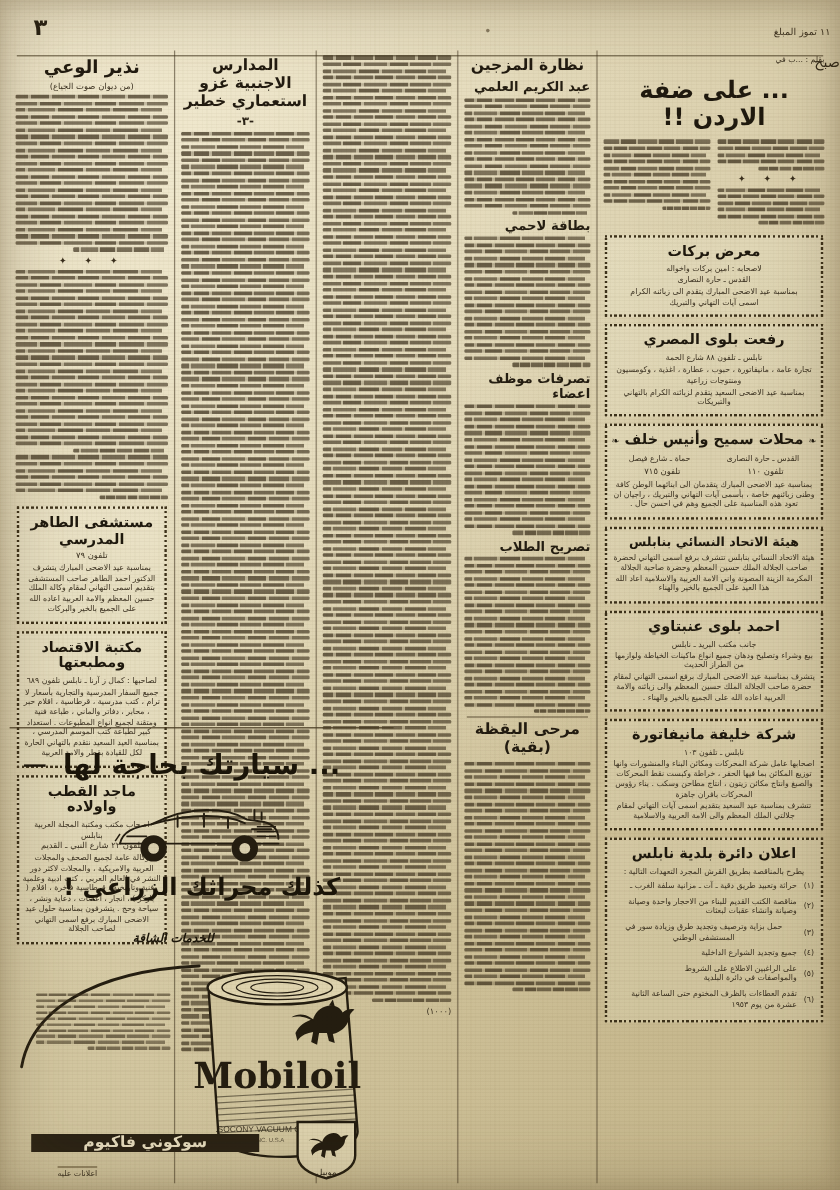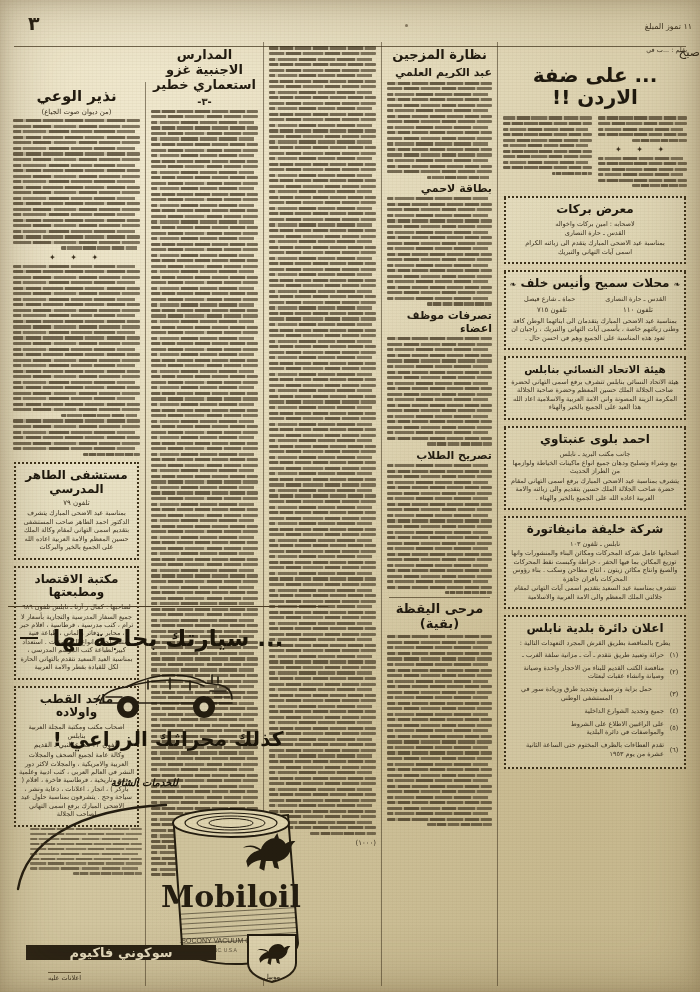--- a/index.html
+++ b/index.html
@@ -42,21 +42,21 @@
   .mh-dot{position:absolute;top:16px;left:405px;width:3px;height:3px;border-radius:50%;background:#4a3c24;opacity:.6;}
 
   
   .cols{position:absolute;top:42px;left:8px;right:8px;bottom:6px;display:flex;flex-direction:row;}
   .col{position:relative;box-sizing:border-box;padding:2px 5px 0 5px;}
   .col + .col{border-right:1px solid rgba(60,48,28,.55);}
   .c1{width:194px;}  
   .c2{width:116px;}
   .c3{width:118px;}
   .c4{width:118px;}
-  .c5{width:138px;margin-top:40px;} 
+  .c5{width:138px;} 
 
   
   .hl-main{
     text-align:center;font-size:20px;font-weight:bold;color:#1f190e;
     letter-spacing:0px;margin:10px 0 6px 0;line-height:1.1;
   }
   .hl-med{text-align:center;font-size:13px;font-weight:bold;color:#221b10;margin:4px 0 3px 0;line-height:1.15;}
   .hl-sm{text-align:right;font-size:11px;font-weight:bold;color:#241d11;margin:3px 0 2px 0;line-height:1.2;}
   .hl-sub{text-align:center;font-size:7px;color:#3b3120;margin:0 0 3px 0;}
   .hl-num{text-align:center;font-size:10px;font-weight:bold;margin:0 0 3px 0;}
@@ -212,20 +212,27 @@
       </div>
 
       <div class="adbox dotted">
         <div class="ad-title">معرض بركات</div>
         <div class="ad-sub">لاصحابه : امين بركات واخواله</div>
         <div class="ad-sub">القدس ـ حارة النصارى</div>
         <div class="ad-sub">بمناسبة عيد الاضحى المبارك يتقدم الى زبائنه الكرام</div>
         <div class="ad-sub">اسمى آيات التهاني والتبريك</div>
       </div>
 
+      <div class="adbox dotted">
+        <div class="ad-title">رفعت بلوى المصري</div>
+        <div class="ad-sub">نابلس ـ تلفون ٨٨ شارع الحمة</div>
+        <div class="ad-sub">تجارة عامة ، مانيفاتورة ، حبوب ، عطارة ، اغذية ، وكومسيون</div>
+        <div class="ad-sub">ومنتوجات زراعية</div>
+        <div class="ad-sub">بمناسبة عيد الاضحى السعيد يتقدم لزبائنه الكرام بالتهاني والتبريكات</div>
+      </div>
 
       <div class="adbox dotted">
         <div class="ad-title">
           <span class="orn">❧</span>
           <span>محلات سميح وأنيس خلف</span>
           <span class="orn">❧</span>
         </div>
         <div style="display:flex;justify-content:space-around;">
           <div class="ad-sub">القدس ـ حارة النصارى</div>
           <div class="ad-sub">حماة ـ شارع فيصل</div>
@@ -239,37 +246,37 @@
 
       <div class="adbox dotted">
         <div class="ad-title sm">هيئة الاتحاد النسائي بنابلس</div>
         <div class="ad-sub">هيئة الاتحاد النسائي بنابلس تتشرف برفع اسمى التهاني لحضرة صاحب الجلالة الملك حسين المعظم وحضرة صاحبة الجلالة المكرمة الزينة المصونة واني الامة العربية والاسلامية اعاد الله هذا العيد على الجميع بالخير والهناء</div>
       </div>
 
       <div class="adbox dotted">
         <div class="ad-title">احمد بلوى عنبتاوي</div>
         <div class="ad-sub">جانب مكتب البريد ـ نابلس</div>
         <div class="ad-sub">بيع وشراء وتصليح ودهان جميع انواع ماكينات الخياطة ولوازمها من الطراز الحديث</div>
-        <div class="ad-sub">يتشرف بمناسبة عيد الاضحى المبارك برفع اسمى التهاني لمقام حضرة صاحب الجلالة الملك حسين بتقديم والى زبائنه والامة العربية اعاده الله على الجميع بالخير والهناء .</div>
+        <div class="ad-sub">يتشرف بمناسبة عيد الاضحى المبارك برفع اسمى التهاني لمقام حضرة صاحب الجلالة الملك حسين المعظم والى زبائنه والامة العربية اعاده الله على الجميع بالخير والهناء .</div>
       </div>
 
       <div class="adbox dotted">
         <div class="ad-title">شركة خليفة مانيفاتورة</div>
         <div class="ad-sub">نابلس ـ تلفون ١٠٣</div>
         <div class="ad-sub">اصحابها عامل شركة المحركات ومكائن البناء والمنشورات وانها توزيع المكائن بما فيها الحفر ، خراطة وكبست نقط المحركات والصبغ وانتاج مكائن زيتون ، انتاج مطاحن وسكب . بناء رؤوس المحركات بافران جاهزة</div>
         <div class="ad-sub">تتشرف بمناسبة عيد السعيد بتقديم اسمى آيات التهاني لمقام جلالتي الملك المعظم والى الامة العربية والاسلامية</div>
       </div>
 
       <div class="adbox dotted">
         <div class="ad-title">اعلان دائرة بلدية نابلس</div>
         <div class="ad-sub">يطرح بالمناقصة بطريق القرش المجرد التعهدات التالية :</div>
         <div class="numlist">
           <div class="nrow">
             <span class="nnum">(١)</span>
-            <span class="nline ad-sub" style="text-align:right;">حراثة وتعبيد طريق نتقدم ـ آت ـ مزانية سلفة الغرب ـ</span>
+            <span class="nline ad-sub" style="text-align:right;">حراثة وتعبيد طريق دقية ـ آت ـ مزانية سلفة الغرب ـ</span>
           </div>
           <div class="nrow">
             <span class="nnum">(٢)</span>
             <span class="nline ad-sub" style="text-align:right;">مناقصة الكتب القديم للبناء من الاحجار واحدة وصيانة وصيانة وانشاء عقبات لبعثات</span>
           </div>
           <div class="nrow">
             <span class="nnum">(٣)</span>
             <span class="nline ad-sub" style="text-align:center;">حمل بزاية وترصيف وتجديد طرق وزيادة سور في المستشفى الوطني</span>
           </div>
           <div class="nrow">

